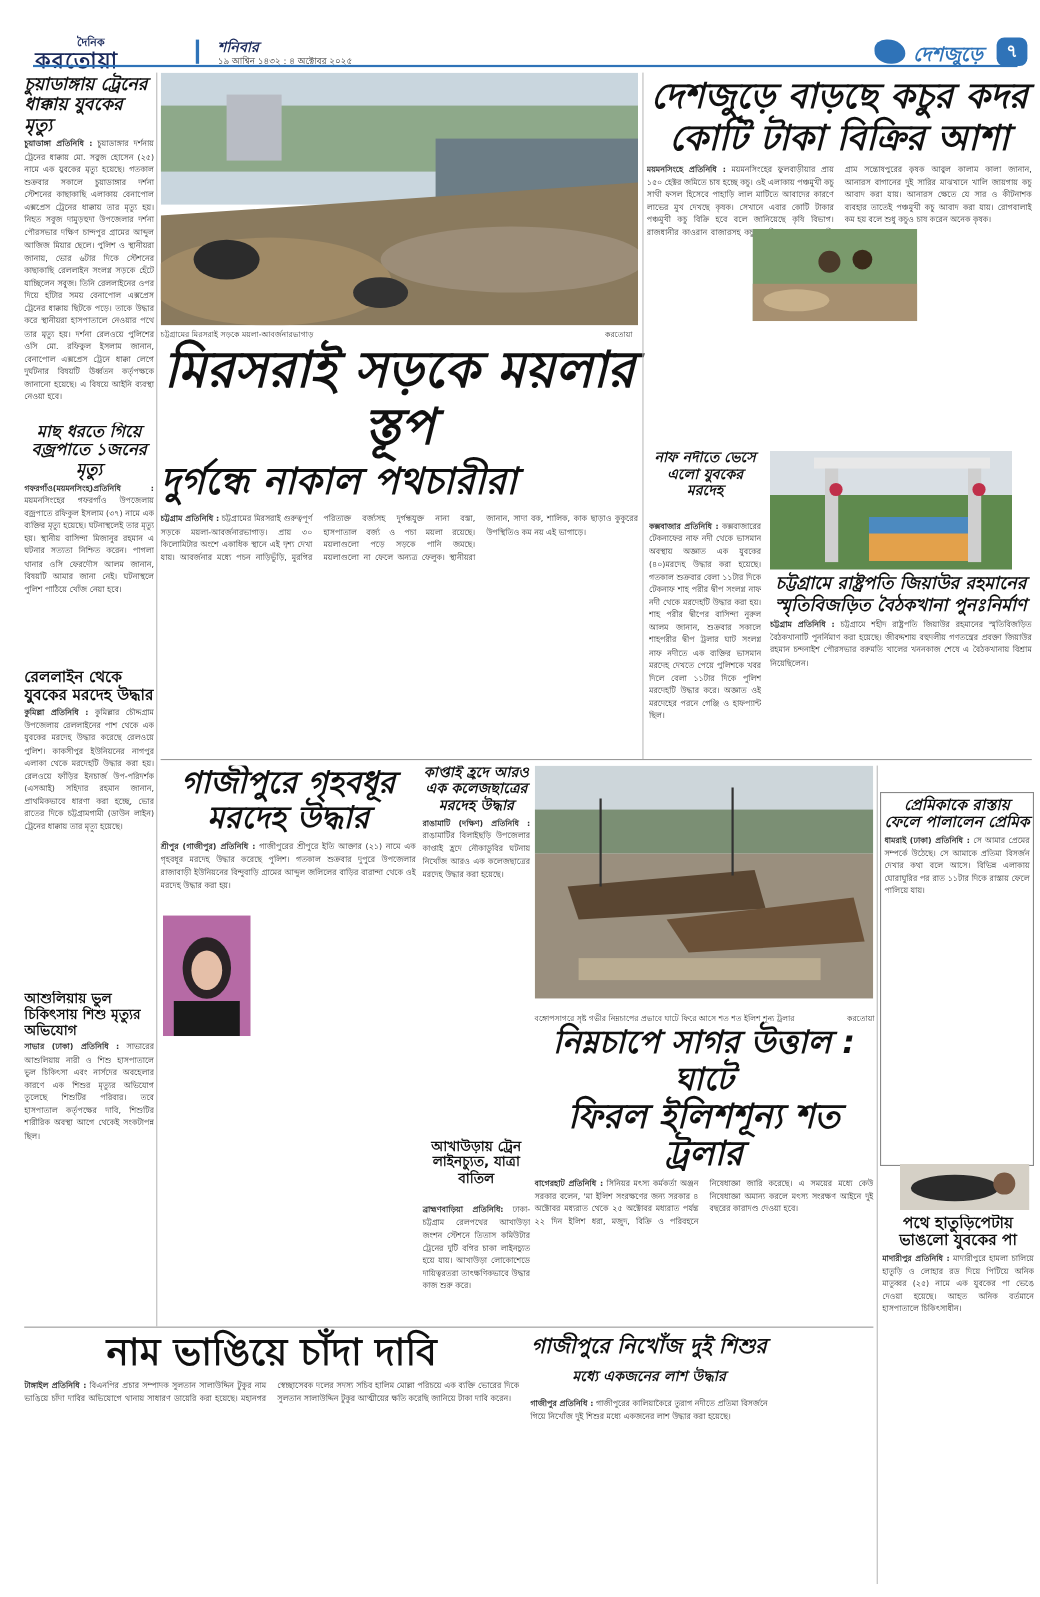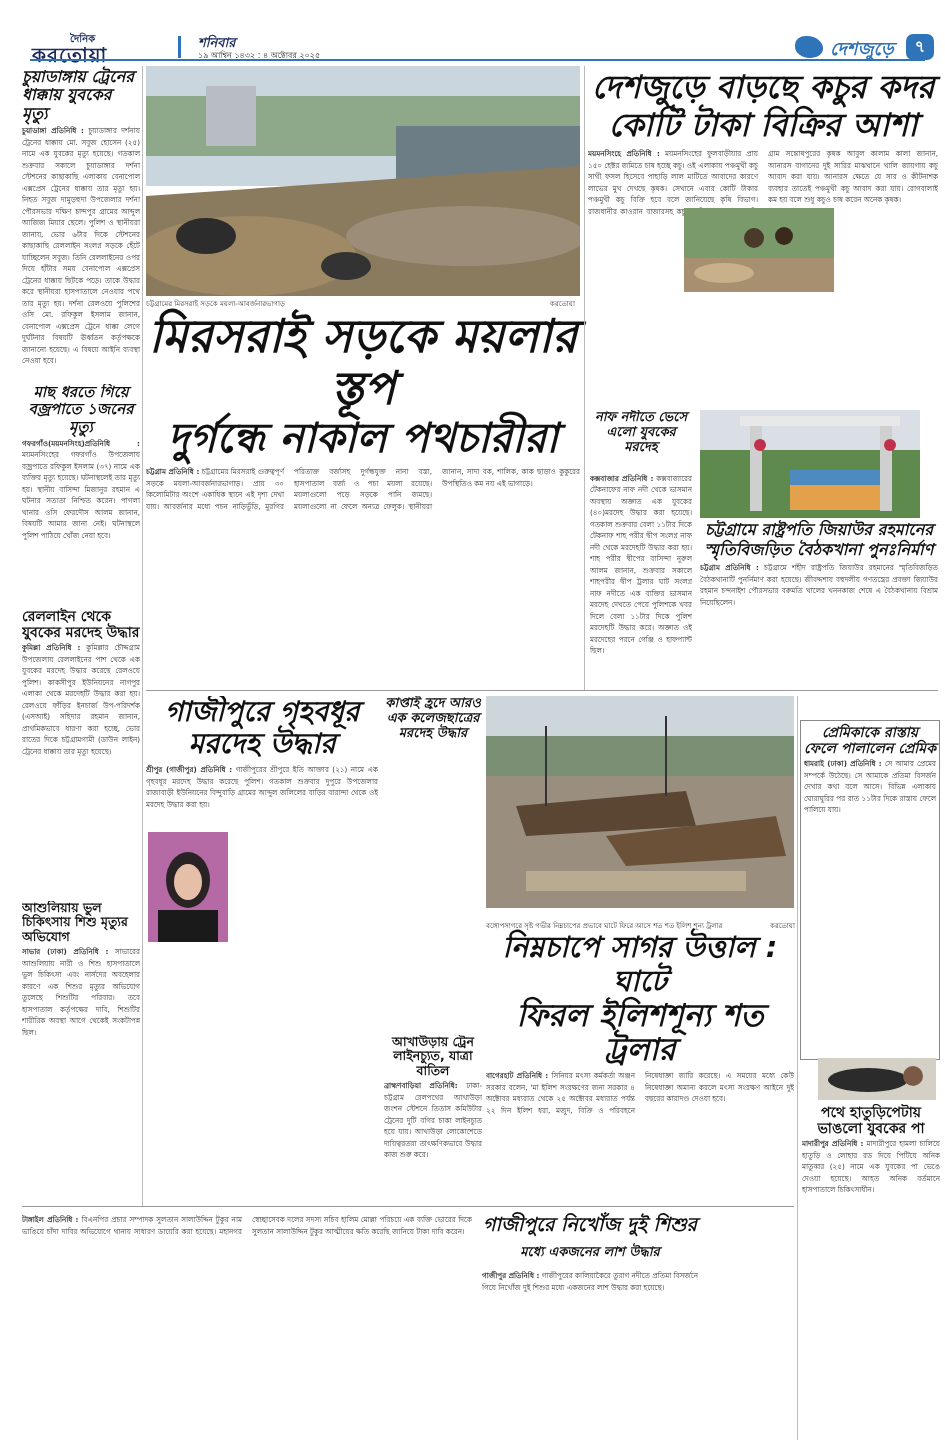--- a/index.html
+++ b/index.html
@@ -90,21 +90,21 @@
     <ellipse cx="320" cy="170" rx="120" ry="30" fill="#9c8d78"></ellipse>
     <ellipse cx="60" cy="170" rx="30" ry="18" fill="#2c2c2c"></ellipse>
     <ellipse cx="200" cy="200" rx="25" ry="14" fill="#333"></ellipse>
   </svg>
 </div>
 <div class="caption" style="left:146px; top:298px;">চট্টগ্রামের মিরসরাই সড়কে ময়লা-আবর্জনারভাগাড়</div>
 <div class="credit" style="left:550px; top:298px;">করতোয়া</div>
 
 <div class="story" style="left:146px; top:310px; width:434px; height:380px;">
   <div class="hl hl-it" style="font-size:46px; text-align:center; line-height:52px;">মিরসরাই সড়কে ময়লার স্তূপ</div>
-  <div class="hl hl-it" style="font-size:41px; text-align:center; line-height:48px;">দুর্গন্ধে নাকাল পথচারীরা</div>
+  <div class="hl hl-it" style="font-size:34px; line-height:48px;">দুর্গন্ধে নাকাল পথচারীরা</div>
   <div class="body-text" style="margin-top:4px; column-count:3; column-gap:10px; height:270px; overflow:hidden;">
     <span class="byline">চট্টগ্রাম প্রতিনিধি :</span>
     <span>চট্টগ্রামের মিরসরাই গুরুত্বপূর্ণ সড়কে ময়লা-আবর্জনারভাগাড়। প্রায় ৩০ কিলোমিটার অংশে একাধিক স্থানে এই দৃশ্য দেখা যায়। আবর্জনার মধ্যে পচন নাড়িভুঁড়ি, মুরগির পরিত্যক্ত বর্জ্যসহ দুর্গন্ধযুক্ত নানা বস্তা, হাসপাতাল বর্জ্য ও পচা ময়লা রয়েছে। ময়লাগুলো পড়ে সড়কে পানি জমছে। ময়লাগুলো না ফেলে অন্যত্র ফেলুক। স্থানীয়রা জানান, সাদা বক, শালিক, কাক ছাড়াও কুকুরের উপস্থিতিও কম নয় এই ভাগাড়ে।</span>
   </div>
 </div>
 
 <div class="story" style="left:588px; top:68px; width:350px; height:340px;">
   <div class="hl hl-it" style="font-size:32px; text-align:center; line-height:38px;">দেশজুড়ে বাড়ছে কচুর কদর</div>
   <div class="hl hl-it" style="font-size:32px; text-align:center; line-height:38px;">কোটি টাকা বিক্রির আশা</div>
   <div class="body-text" style="margin-top:4px; column-count:2; column-gap:10px; height:252px; overflow:hidden;">
@@ -165,25 +165,29 @@
   <svg width="80" height="110" viewBox="0 0 80 110" preserveAspectRatio="none">
     <rect width="80" height="110" fill="#b66aa5"></rect>
     <ellipse cx="40" cy="48" rx="22" ry="28" fill="#2a2326"></ellipse>
     <ellipse cx="40" cy="50" rx="14" ry="18" fill="#e5bfa8"></ellipse>
     <rect x="10" y="78" width="60" height="32" fill="#1a1a1a"></rect>
   </svg>
 </div>
 
 <div class="story" style="left:384px; top:696px; width:98px; height:330px; overflow:hidden;">
   <div class="hl hl-it" style="font-size:13px; text-align:center;">কাপ্তাই হ্রদে আরও এক কলেজছাত্রের মরদেহ উদ্ধার</div>
+  <div class="body-text" style="margin-top:2px;">
+    <span class="byline">রাঙামাটি (দক্ষিণ) প্রতিনিধি :</span>
+    <span>রাঙামাটির বিলাইছড়ি উপজেলার কাপ্তাই হ্রদে নৌকাডুবির ঘটনায় নিখোঁজ আরও এক কলেজছাত্রের মরদেহ উদ্ধার করা হয়েছে।</span>
+  </div>
 </div>
 
 <div class="story" style="left:384px; top:1035px; width:98px; height:165px; overflow:hidden;">
   <div class="hl" style="font-size:12.5px; text-align:center;">আখাউড়ায় ট্রেন লাইনচ্যুত, যাত্রা বাতিল</div>
-  <div class="body-text" style="margin-top:2px;">
+  <div class="body-text" style="margin-top:16px;">
     <span class="byline">ব্রাহ্মণবাড়িয়া প্রতিনিধি:</span>
     <span>ঢাকা-চট্টগ্রাম রেলপথের আখাউড়া জংশন স্টেশনে তিতাস কমিউটার ট্রেনের দুটি বগির চাকা লাইনচ্যুত হয়ে যায়। আখাউড়া লোকোশেডে দায়িত্বরতরা তাৎক্ষণিকভাবে উদ্ধার কাজ শুরু করে।</span>
   </div>
 </div>
 
 <div class="photo" style="left:486px; top:696px; width:308px; height:212px;">
   <svg width="308" height="212" viewBox="0 0 308 212" preserveAspectRatio="none">
     <rect width="308" height="80" fill="#cdd6da"></rect>
     <rect y="40" width="308" height="40" fill="#7b8f74"></rect>
     <rect y="80" width="308" height="132" fill="#9a8f7e"></rect>
@@ -225,20 +229,21 @@
   <div class="hl" style="font-size:14px; text-align:center;">পথে হাতুড়িপেটায় ভাঙলো যুবকের পা</div>
   <div class="body-text" style="margin-top:2px;">
     <span class="byline">মাদারীপুর প্রতিনিধি :</span>
     <span>মাদারীপুরে হামলা চালিয়ে হাতুড়ি ও লোহার রড দিয়ে পিটিয়ে অনিক মাতুব্বর (২৫) নামে এক যুবকের পা ভেঙে দেওয়া হয়েছে। আহত অনিক বর্তমানে হাসপাতালে চিকিৎসাধীন।</span>
   </div>
 </div>
 
 <div class="rule-h" style="left:22px; top:1206px; width:772px;"></div>
 
 <div class="story" style="left:22px; top:1210px; width:450px; height:230px;">
+  <div class="hl" style="font-size:34px; text-align:center; line-height:40px;">নাম ভাঙিয়ে চাঁদা দাবি</div>
   <div class="body-text" style="margin-top:4px; column-count:2; column-gap:10px; height:140px; overflow:hidden;">
     <span class="byline">টাঙ্গাইল প্রতিনিধি :</span>
     <span>বিএনপির প্রচার সম্পাদক সুলতান সালাউদ্দিন টুকুর নাম ভাঙিয়ে চাঁদা দাবির অভিযোগে থানায় সাধারণ ডায়েরি করা হয়েছে। মহানগর স্বেচ্ছাসেবক দলের সদস্য সচিব হালিম মোল্লা পরিচয়ে এক ব্যক্তি ভোরের দিকে সুলতান সালাউদ্দিন টুকুর আত্মীয়ের ক্ষতি করেছি জানিয়ে টাকা দাবি করেন।</span>
   </div>
 </div>
 
 <div class="story" style="left:482px; top:1210px; width:216px; height:230px;">
   <div class="hl hl-it" style="font-size:19px; text-align:center; line-height:28px;">গাজীপুরে নিখোঁজ দুই শিশুর</div>
   <div class="hl hl-it" style="font-size:13px; text-align:center; line-height:28px;">মধ্যে একজনের লাশ উদ্ধার</div>
   <div class="body-text" style="margin-top:4px; height:160px; overflow:hidden;">

